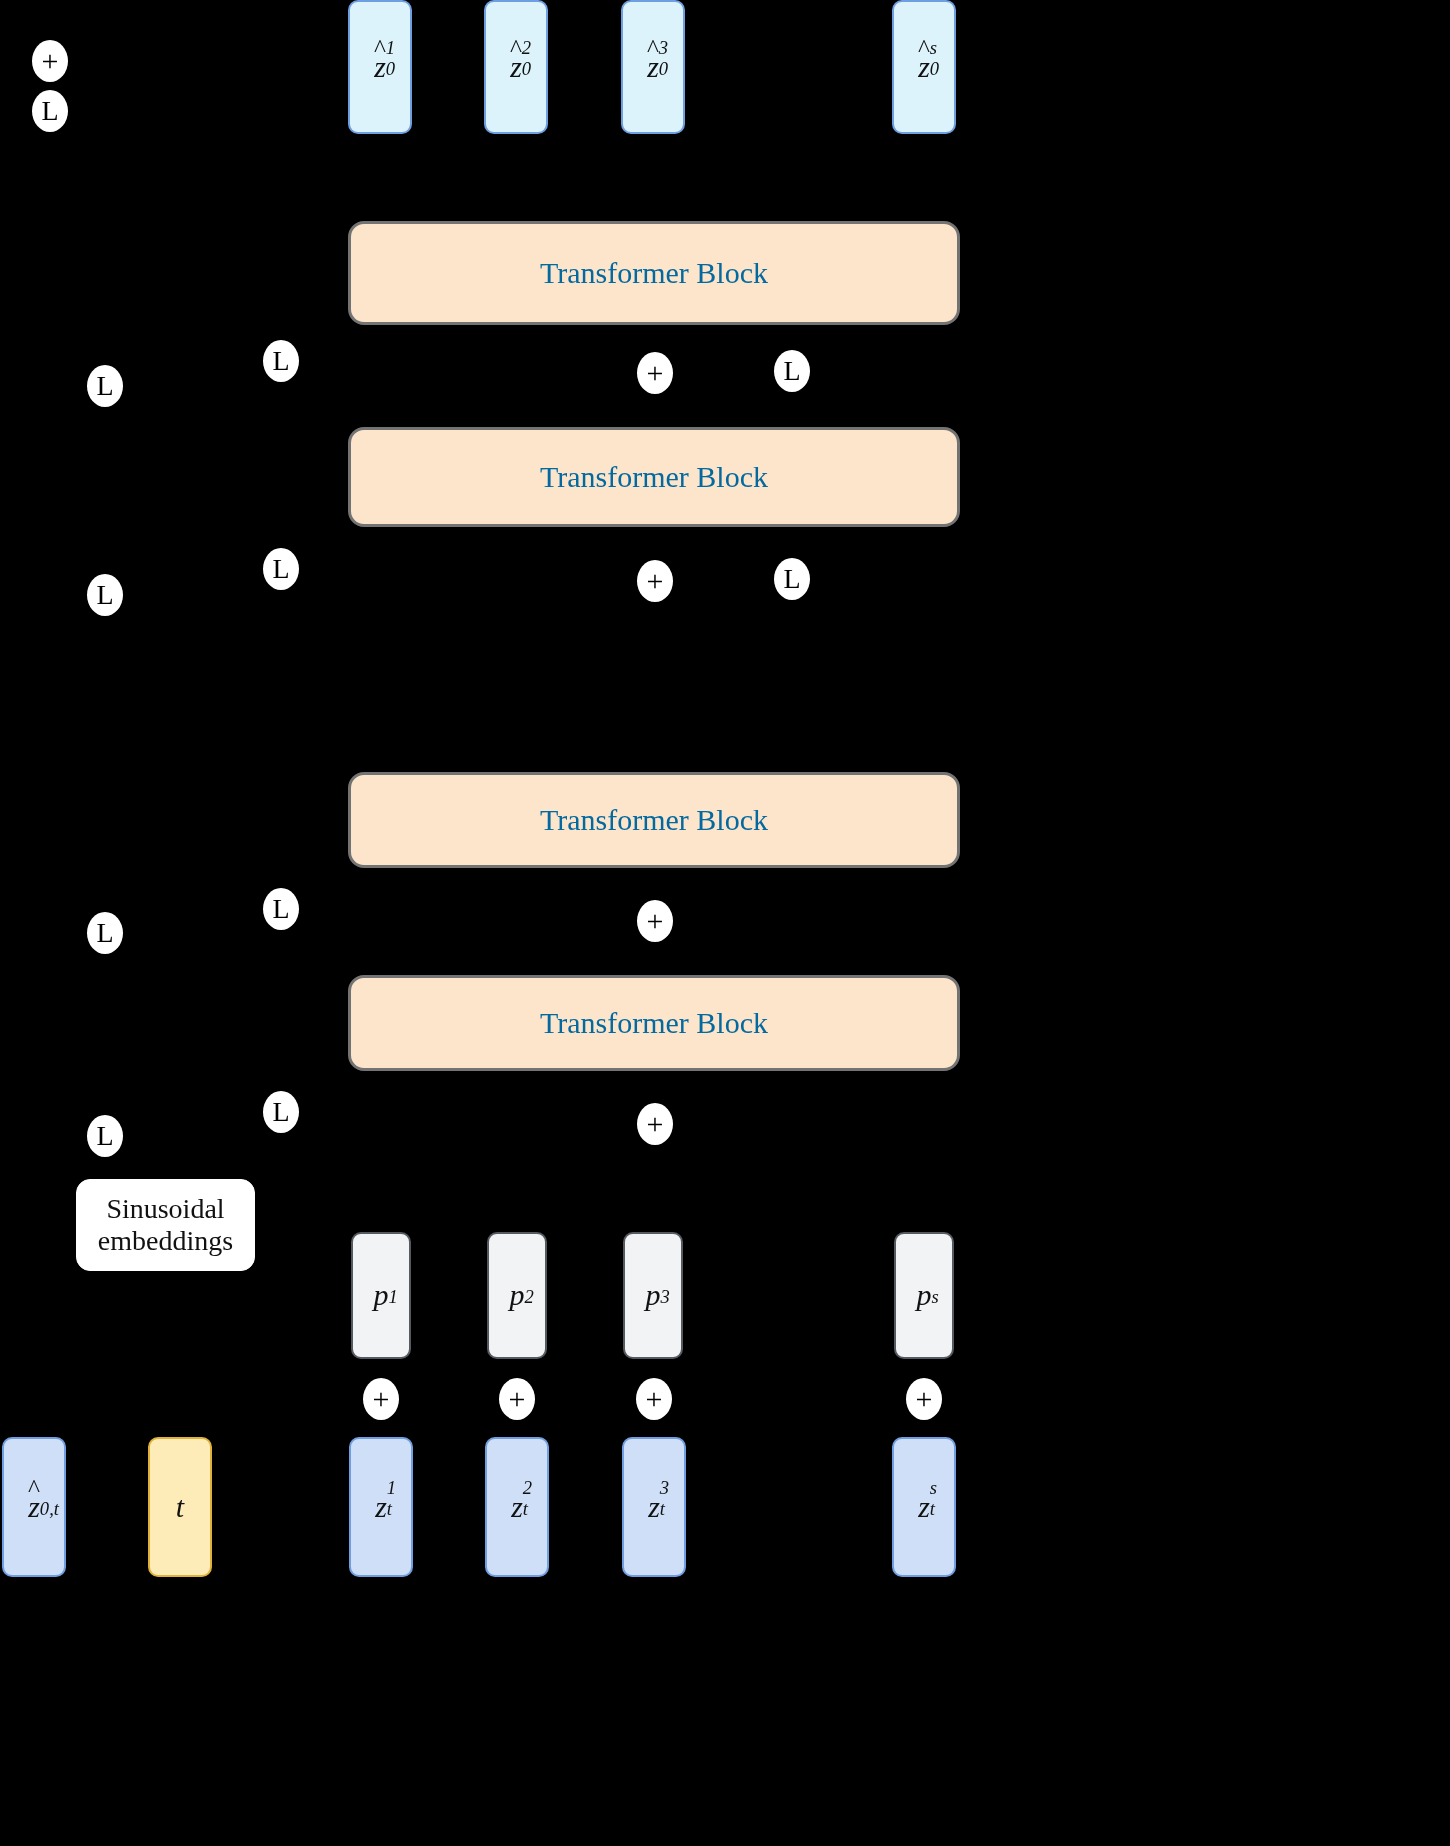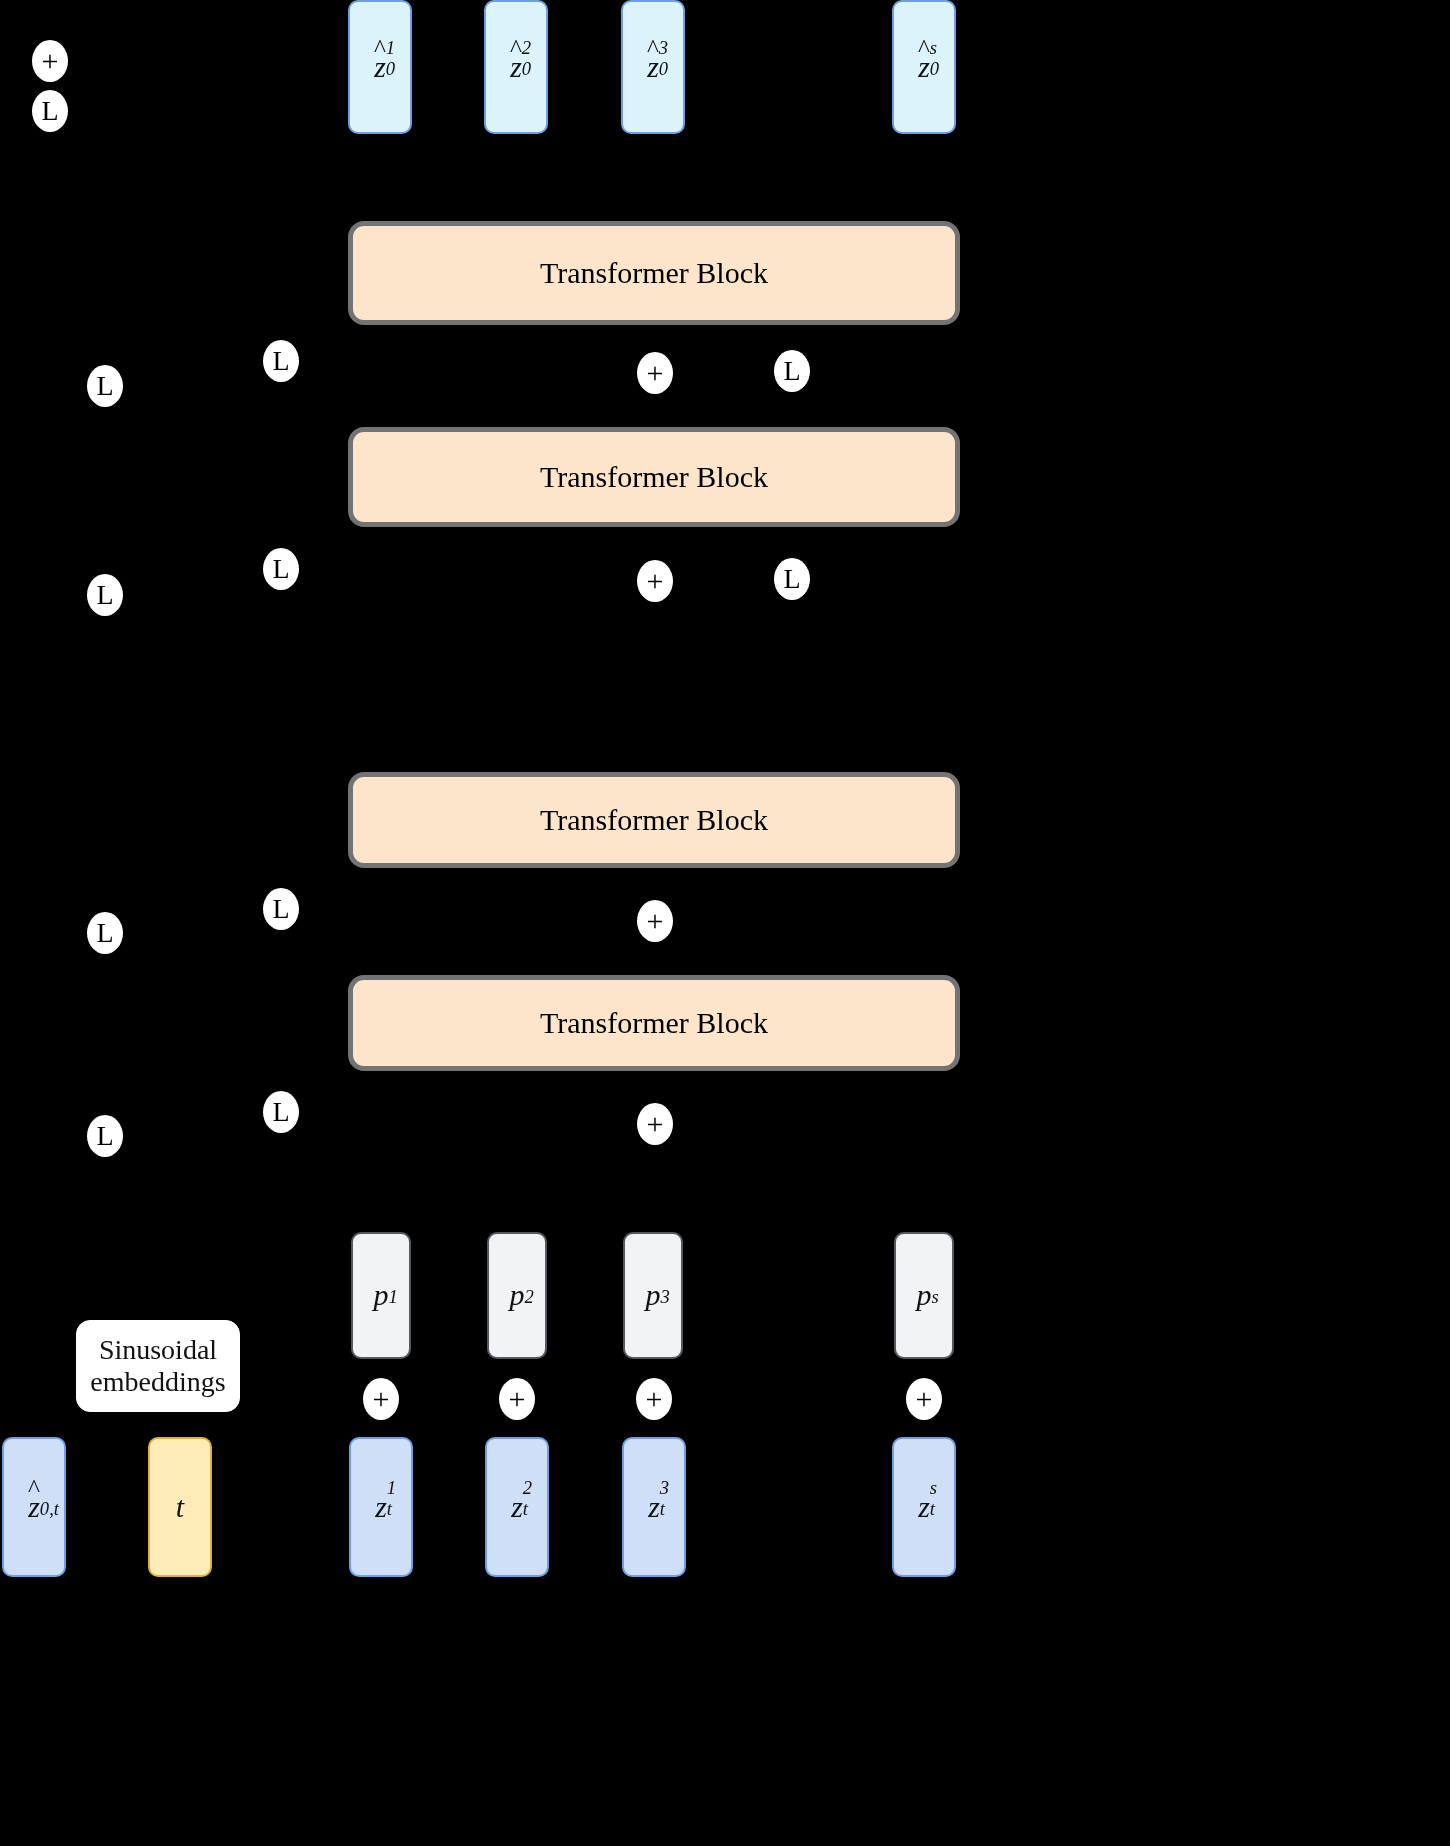--- a/index.html
+++ b/index.html
@@ -35,24 +35,24 @@
     font-size: 30px;
   }
   .token-cyan   { background: #ddf3fb; border-color: #6f9fe0; }
   .token-blue   { background: #cfdff8; border-color: #6f9fe0; }
   .token-grey   { background: #f2f3f5; border-color: #555a60; }
   .token-yellow { background: #fdecb8; border-color: #e0b23a; }
 
   
   .tblock {
     background: #fce5ca;
-    border: 5px solid #737373;
+    border: 3px solid #737373;
     border-radius: 16px;
     font-size: 30px;
-    color: #000000;
+    color: #0369a1;
   }
 
   
   .whitebox {
     background: #ffffff;
     border: 1px solid #ffffff;
     border-radius: 14px;
     font-size: 28px;
     color: #111111;
     flex-direction: column;
@@ -168,21 +168,21 @@
   <div class="badge badge-plus" style="left:637px; top:900px; width:36px; height:42px;">+</div>
 
   <div class="node tblock" style="left:348px; top:975px; width:612px; height:96px;">
     <span>Transformer Block</span>
   </div>
 
   <div class="badge badge-L" style="left:263px; top:1091px; width:36px; height:42px;">L</div>
   <div class="badge badge-L" style="left:87px; top:1115px; width:36px; height:42px;">L</div>
   <div class="badge badge-plus" style="left:637px; top:1103px; width:36px; height:42px;">+</div>
 
-  <div class="node whitebox" style="left:76px; top:1320px; width:164px; height:92px;">
+  <div class="node whitebox" style="left:76px; top:1179px; width:179px; height:92px;">
     <span>Sinusoidal</span>
     <span>embeddings</span>
   </div>
 
   <div class="node token token-grey" style="left:351px; top:1232px; width:60px; height:127px;">
     <span class="stack">
       <span class="mi">p</span><span class="sub">1</span>
     </span>
   </div>
   <div class="node token token-grey" style="left:487px; top:1232px; width:60px; height:127px;">

